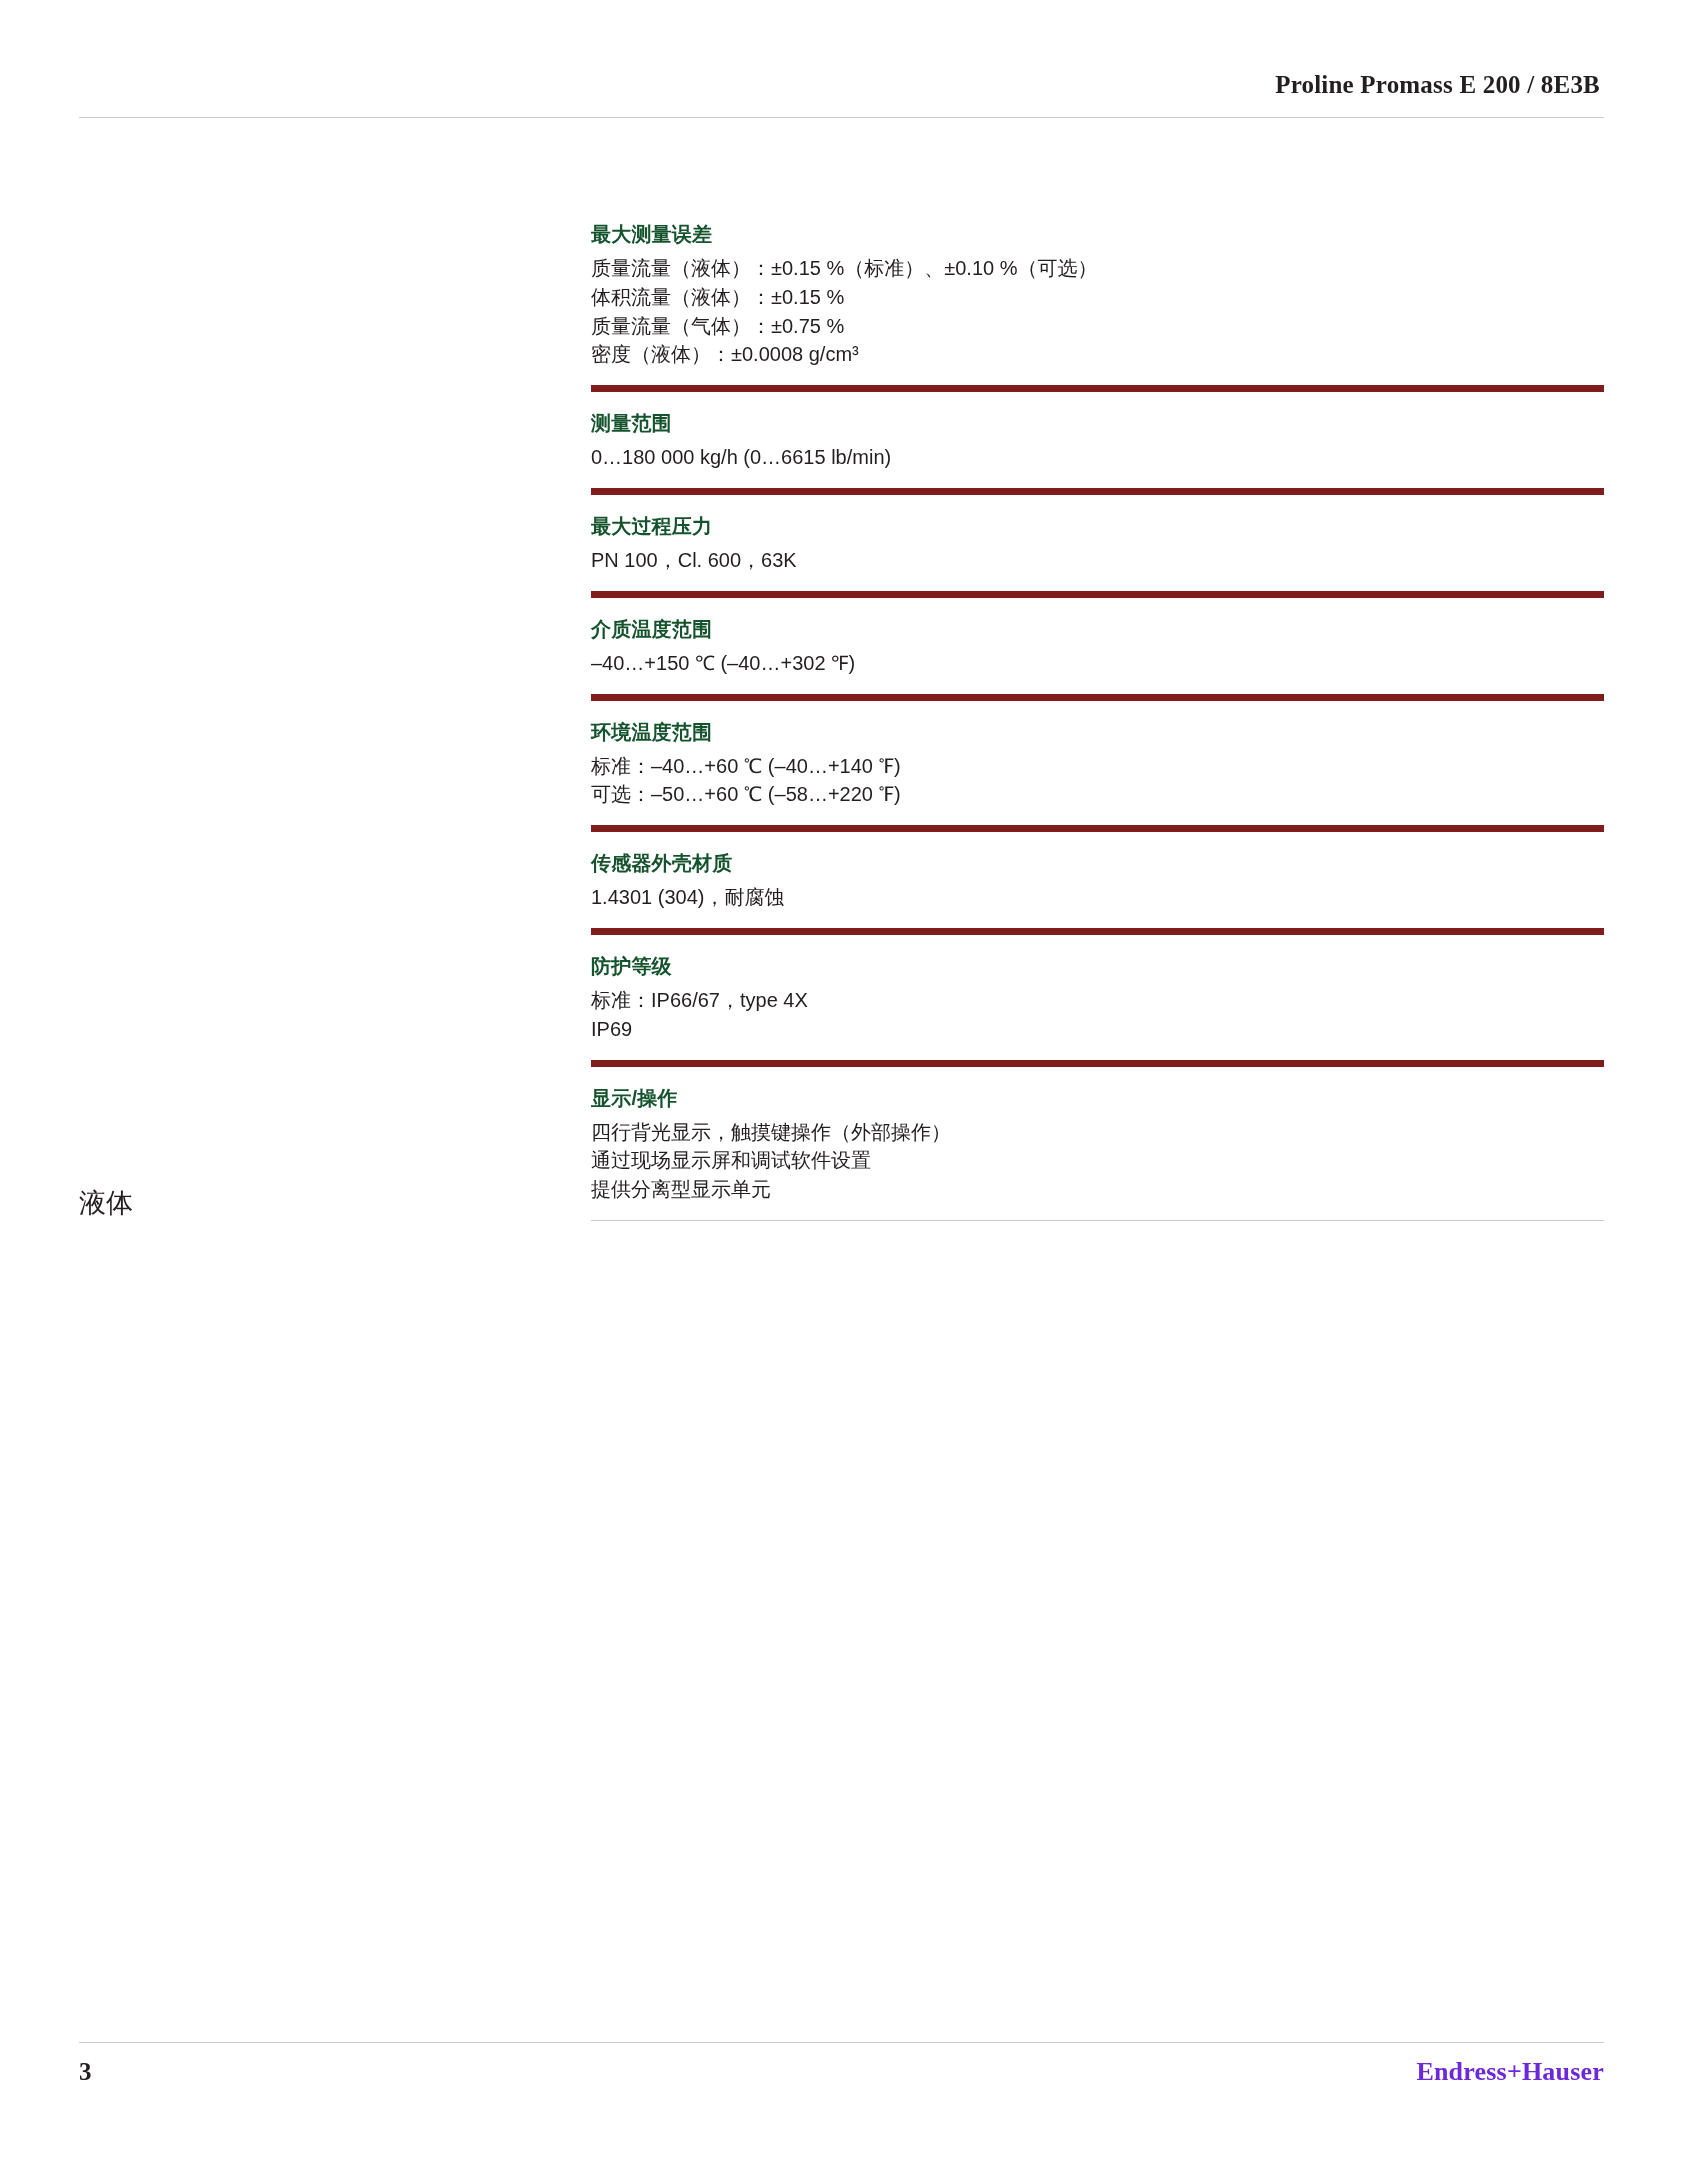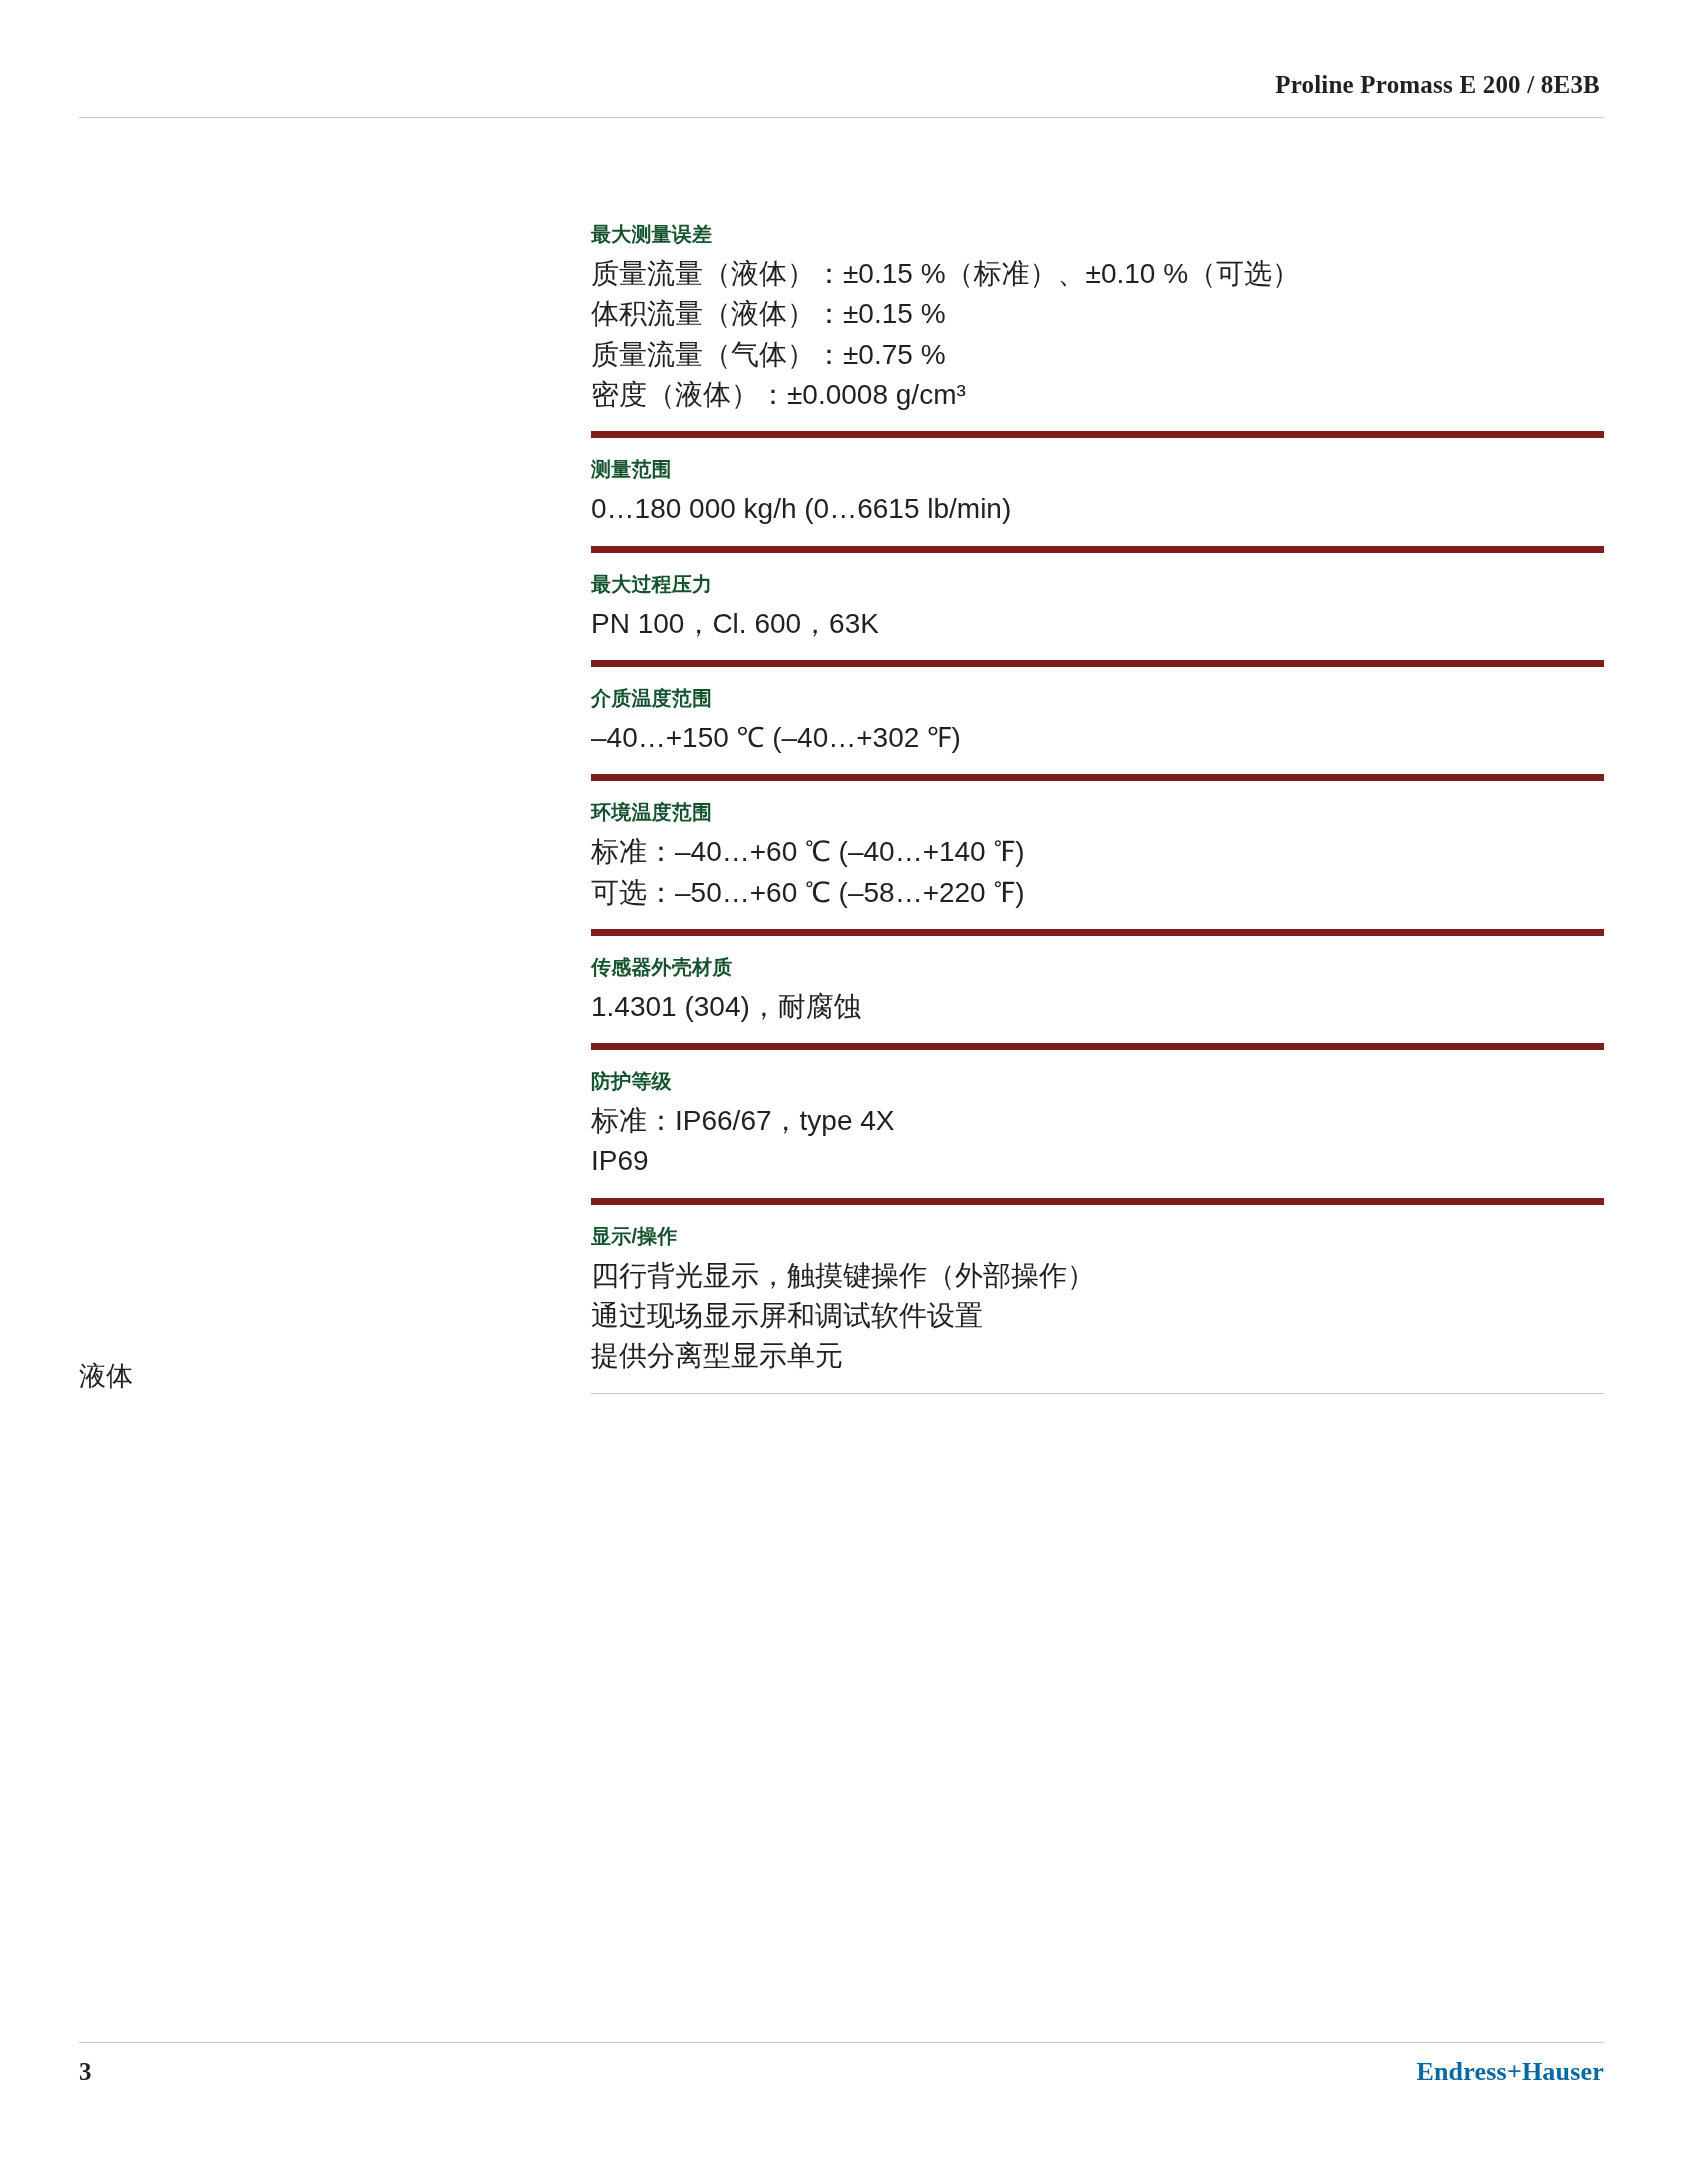--- a/index.html
+++ b/index.html
@@ -74,21 +74,21 @@
   }
   .spec-title {
     font-size: 20px;
     font-weight: 700;
     color: #14532d;
     line-height: 1.45;
     margin-bottom: 5px;
     letter-spacing: 0.2px;
   }
   .spec-line {
-    font-size: 28px;
+    font-size: 20px;
     color: #231f20;
     line-height: 1.44;
     white-space: pre-wrap;
   }
   .spec-block:last-child { border-bottom: 1px solid #c9c9c9; }
 
   
   .footer {
     position: absolute;
     left: 79px;
@@ -107,21 +107,21 @@
   .page-number {
     font-family: "Liberation Serif", serif;
     font-size: 25px;
     font-weight: 700;
     color: #231f20;
   }
   .brand {
     font-family: "Liberation Serif", serif;
     font-size: 26px;
     font-weight: 700;
-    color: #0369a1;
+    color: #6d28d9;
     letter-spacing: 0.2px;
   }
 </style>
 </head>
 <body>
 
 <div class="page">
 
   <div class="header">
     <div class="header-title">Proline Promass E 200 / 8E3B</div>

